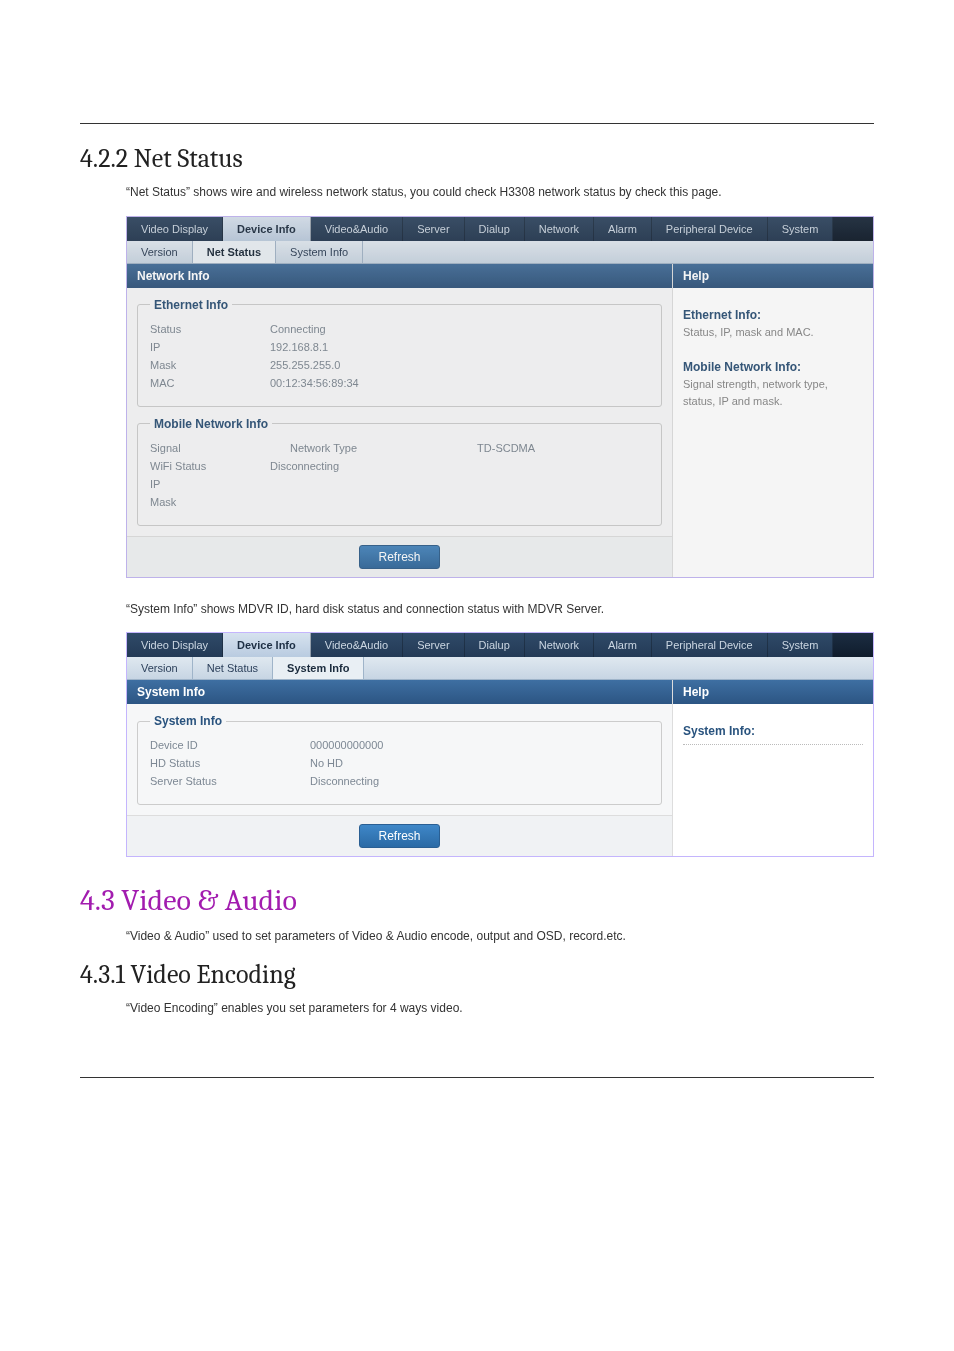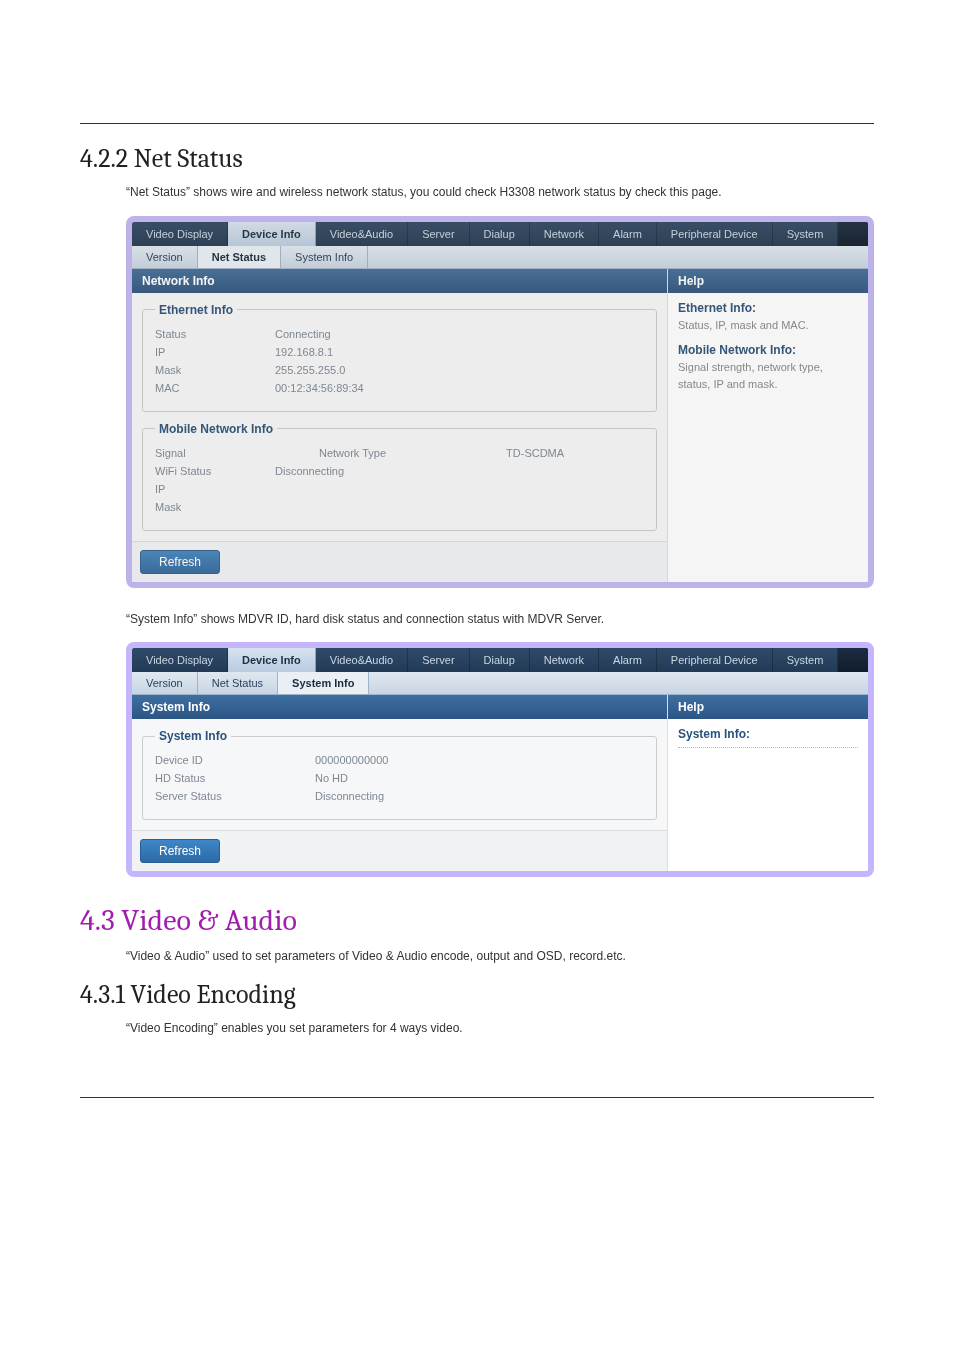--- a/index.html
+++ b/index.html
@@ -3,42 +3,42 @@
 <meta charset="utf-8">
 <style>
   html,body{margin:0;padding:0;background:#fff;font-family:"Segoe UI",Tahoma,Arial,sans-serif;color:#222}
   .page{width:954px;margin:0 auto;min-height:1351px;box-sizing:border-box;padding:93px 80px 40px 80px;position:relative}
   .hr-top{border:0;border-top:1.5px solid #333;margin:30px 0 20px 0}
   .hr-bot{border:0;border-top:1.5px solid #333;margin:60px 0 0 0}
   .h3{font-family:"Cambria",Georgia,serif;font-size:26px;margin:4px 0 8px 0;color:#222}
   .h2{font-family:"Cambria",Georgia,serif;font-size:30px;margin:26px 0 8px 0;color:#a21caf}
   .para{font-size:12px;line-height:1.55;margin:9px 0 14px 46px;color:#333}
   
-  .shot{border:6px solid #c4b5fd;border-radius:8px;margin:12px 0 22px 46px;overflow:hidden;font-size:11px;color:#555}
+  .shot{border:1px solid #c4b5fd;border-radius:0;margin:12px 0 22px 46px;overflow:hidden;font-size:11px;color:#555}
   .tabs1{display:flex;background:linear-gradient(#2f4a68,#233a56);color:#cbd6e2}
   .tabs1 .tab{padding:6px 14px;border-right:1px solid rgba(0,0,0,.25);white-space:nowrap}
   .tabs1 .tab.on{background:linear-gradient(#d6e2ef,#b9cbe0);color:#1d2f44;font-weight:bold}
   .tabs1 .filler{flex:1;background:linear-gradient(#1c2d42,#0f1c2c)}
   .tabs2{display:flex;background:linear-gradient(#dfe8f0,#c7d5e3);border-bottom:1px solid #9fb4c9}
   .tabs2 .sub{padding:5px 14px;border-right:1px solid #9fb4c9;color:#2b3f5a;white-space:nowrap}
   .tabs2 .sub.on{background:#e9eff4;color:#1a2a3c;font-weight:600}
   .body{display:flex}
   .main{flex:1;background:#f6f7f8}
   .side{width:200px;background:#fff;border-left:1px solid #ddd}
   .barhead{background:linear-gradient(#3e6fa2,#2c5583);color:#fff;font-weight:bold;padding:5px 10px;font-size:12px}
   .divline{border-top:1px dotted #bbb;margin:6px 10px}
   fieldset.box{border:1px solid #ccc;margin:10px;border-radius:3px;padding:8px 12px 14px 12px}
   fieldset.box legend{color:#29537e;font-weight:bold;padding:0 4px;font-size:12px}
   .row{display:flex;padding:3px 0}
   .row .lab{width:120px;color:#7d8894}
   .row .val{color:#7d8894}
-  .row .nt{margin-left:44px}
-  .btnrow{background:#f0f2f4;border-top:1px solid #ddd;padding:8px;}
+  .row .nt{margin-left:20px}
+  .btnrow{background:#f0f2f4;border-top:1px solid #ddd;padding:8px;text-align:center}
   .btn{display:inline-block;background:linear-gradient(#3e87c8,#2b6aa5);color:#fff;border:1px solid #2a5f93;border-radius:3px;padding:4px 18px;font-size:12px}
-  .help-title{color:#29537e;font-weight:bold;margin:8px 10px 2px 10px;font-size:12px}
+  .help-title{color:#29537e;font-weight:bold;margin:20px 10px 2px 10px;font-size:12px}
   .help-text{color:#888;margin:0 10px 10px 10px;font-size:11px;line-height:1.5}
   
   .shot.blurry{filter:saturate(.85) contrast(.92)}
   .shot.blurry .tabs1{font-family:Tahoma,sans-serif}
 </style>
 </head>
 <body>
 
 <div class="page">
   <hr class="hr-top">

